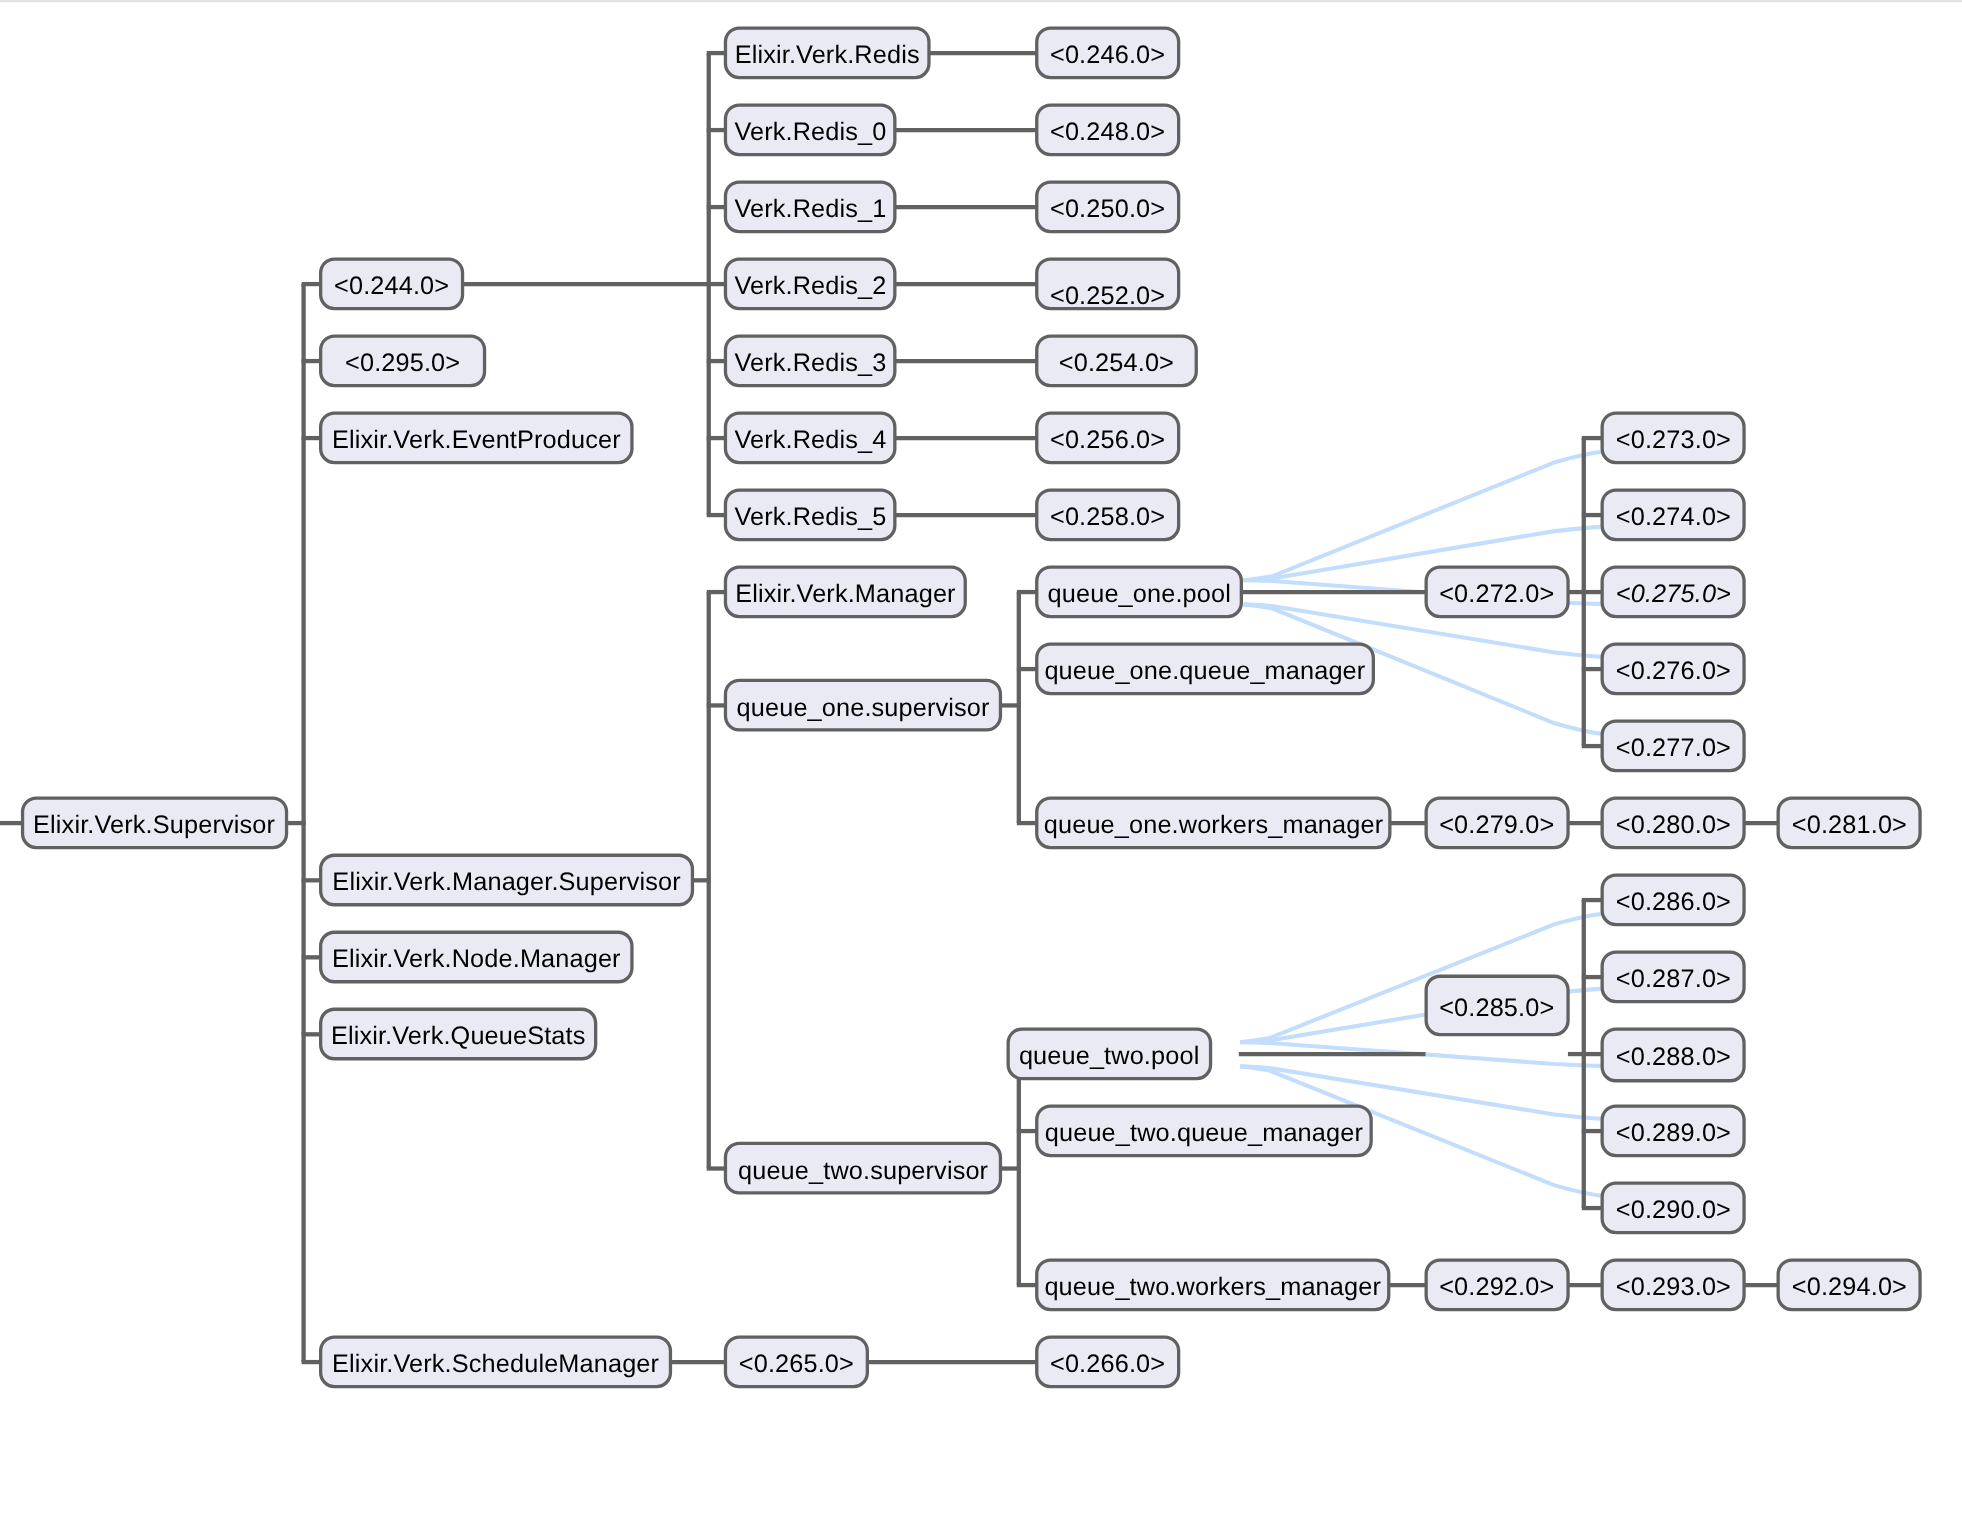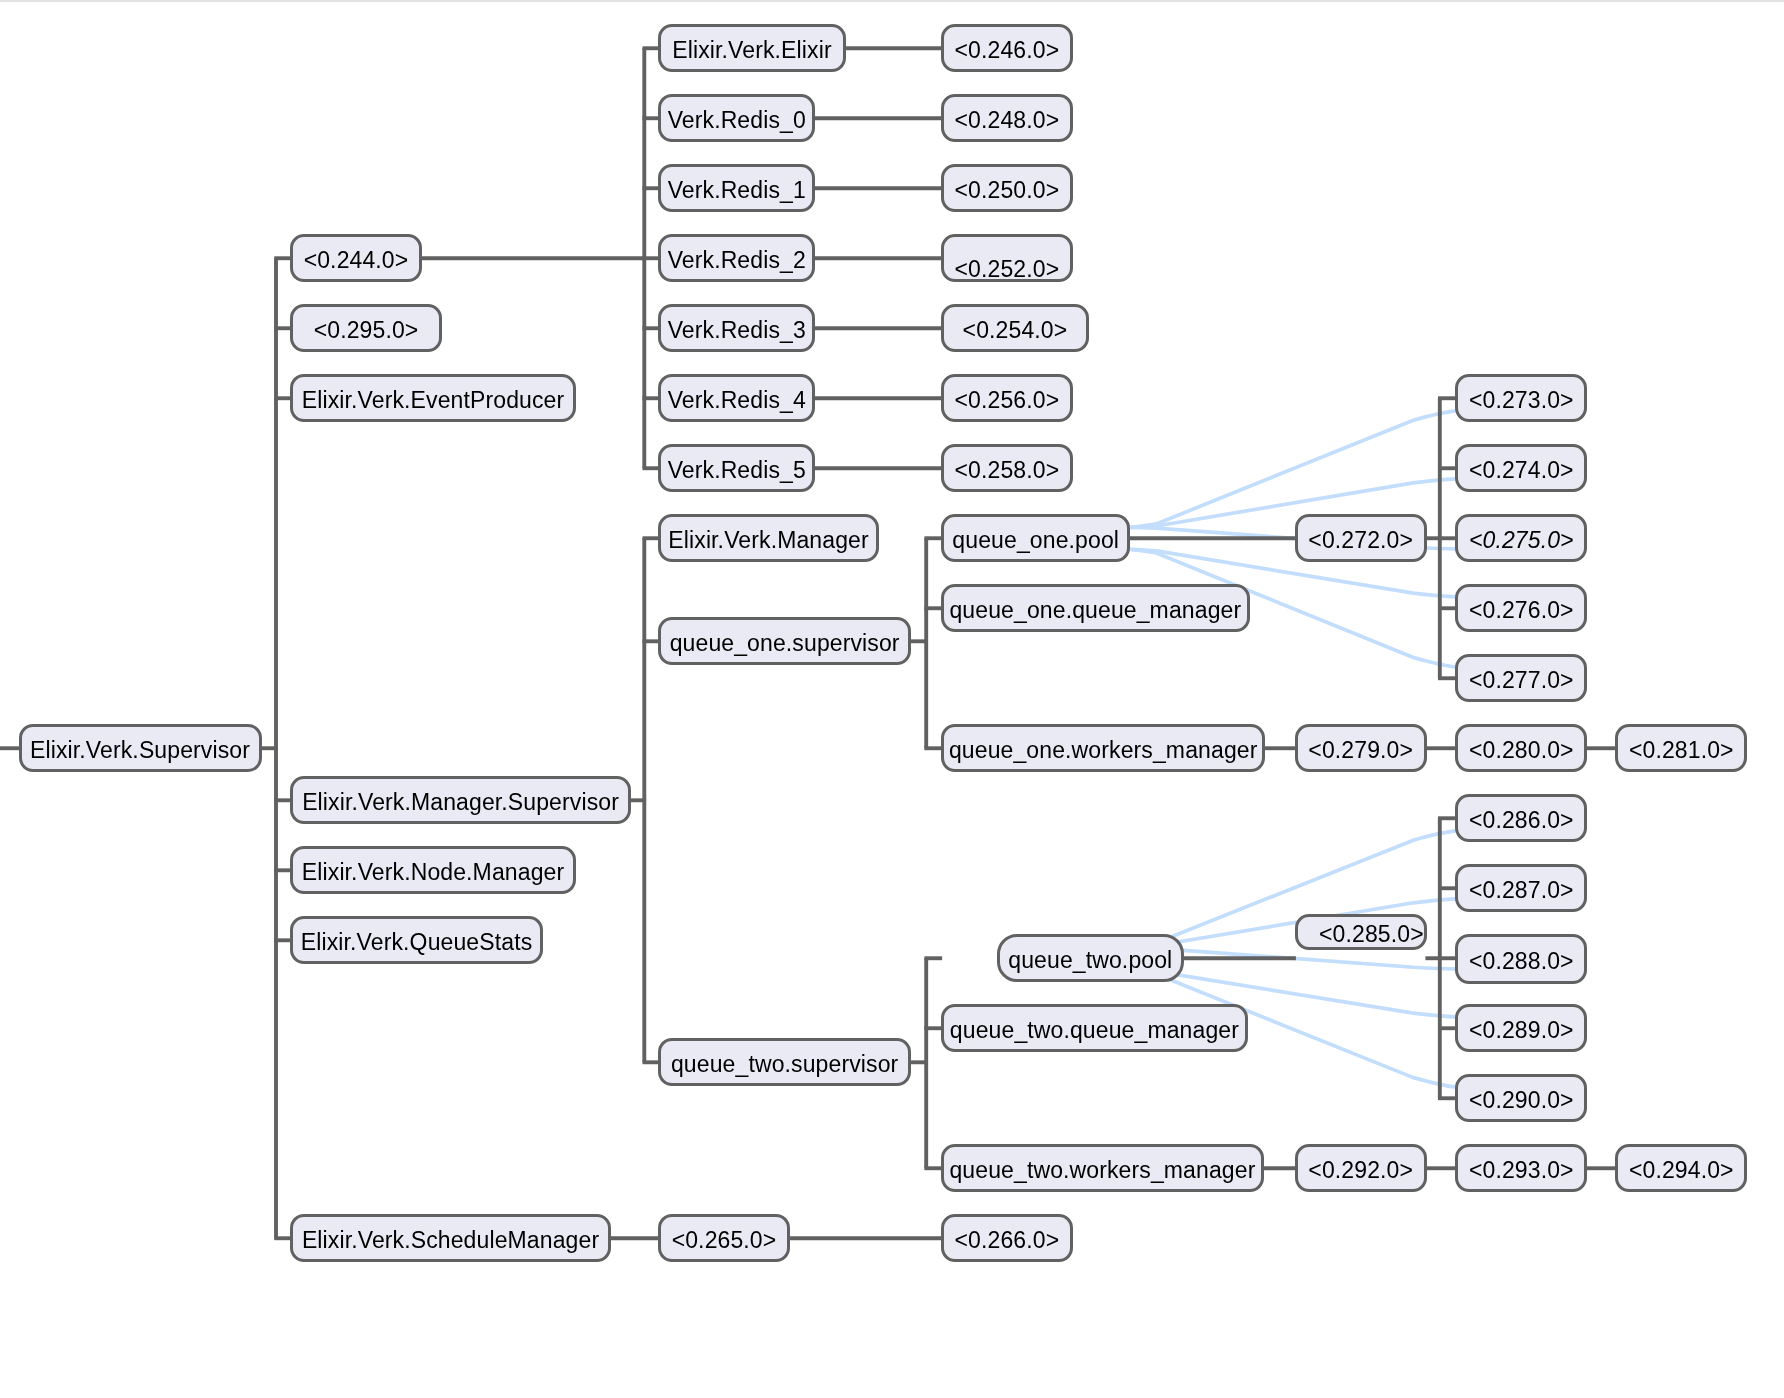--- a/index.html
+++ b/index.html
@@ -127,21 +127,21 @@
       <div class="node" style="left: 290px; top: 846.3px; width: 286px; height: 48px;">
         <span>Elixir.Verk.Node.Manager</span>
       </div>
       <div class="node" style="left: 290px; top: 916.3px; width: 253px; height: 48px;">
         <span>Elixir.Verk.QueueStats</span>
       </div>
       <div class="node" style="left: 290px; top: 1214.25px; width: 321px; height: 48px;">
         <span>Elixir.Verk.ScheduleManager</span>
       </div>
       <div class="node" style="left: 658px; top: 24.25px; width: 187.9px; height: 48px;">
-        <span>Elixir.Verk.Elixir</span>
+        <span>Elixir.Verk.Redis</span>
       </div>
       <div class="node" style="left: 658px; top: 94.25px; width: 157.4px; height: 48px;">
         <span>Verk.Redis_0</span>
       </div>
       <div class="node" style="left: 658px; top: 164.25px; width: 157.4px; height: 48px;">
         <span>Verk.Redis_1</span>
       </div>
       <div class="node" style="left: 658px; top: 234.25px; width: 157.4px; height: 48px;">
         <span>Verk.Redis_2</span>
       </div>
@@ -189,39 +189,39 @@
       </div>
       <div class="node" style="left: 940.9px; top: 514.25px; width: 189.5px; height: 48px;">
         <span>queue_one.pool</span>
       </div>
       <div class="node" style="left: 940.9px; top: 584.25px; width: 308.8px; height: 48px;">
         <span>queue_one.queue_manager</span>
       </div>
       <div class="node" style="left: 940.9px; top: 724.25px; width: 324.5px; height: 48px;">
         <span>queue_one.workers_manager</span>
       </div>
-      <div class="node" style="left: 997px; top: 934.25px; width: 186.5px; height: 48px; border-radius: 20px;">
+      <div class="node" style="left: 915px; top: 934.25px; width: 186.5px; height: 48px;">
         <span>queue_two.pool</span>
       </div>
       <div class="node" style="left: 940.9px; top: 1004.25px; width: 307px; height: 48px;">
         <span>queue_two.queue_manager</span>
       </div>
       <div class="node" style="left: 940.9px; top: 1144.25px; width: 323px; height: 48px;">
         <span>queue_two.workers_manager</span>
       </div>
       <div class="node" style="left: 940.9px; top: 1214.25px; width: 131.9px; height: 48px;">
         <span>&lt;0.266.0&gt;</span>
       </div>
       <div class="node" style="left: 1294.7px; top: 514.25px; width: 131.9px; height: 48px;">
         <span>&lt;0.272.0&gt;</span>
       </div>
       <div class="node" style="left: 1294.7px; top: 724.25px; width: 131.9px; height: 48px;">
         <span>&lt;0.279.0&gt;</span>
       </div>
-      <div class="node" style="left: 1294.7px; top: 914px; width: 131.9px; height: 36px; justify-content: flex-end;">
+      <div class="node" style="left: 1294.7px; top: 886px; width: 131.9px; height: 56px;">
         <span>&lt;0.285.0&gt;</span>
       </div>
       <div class="node" style="left: 1294.7px; top: 1144.25px; width: 131.9px; height: 48px;">
         <span>&lt;0.292.0&gt;</span>
       </div>
       <div class="node" style="left: 1455.3px; top: 374.25px; width: 131.9px; height: 48px;">
         <span>&lt;0.273.0&gt;</span>
       </div>
       <div class="node" style="left: 1455.3px; top: 444.25px; width: 131.9px; height: 48px;">
         <span>&lt;0.274.0&gt;</span>

